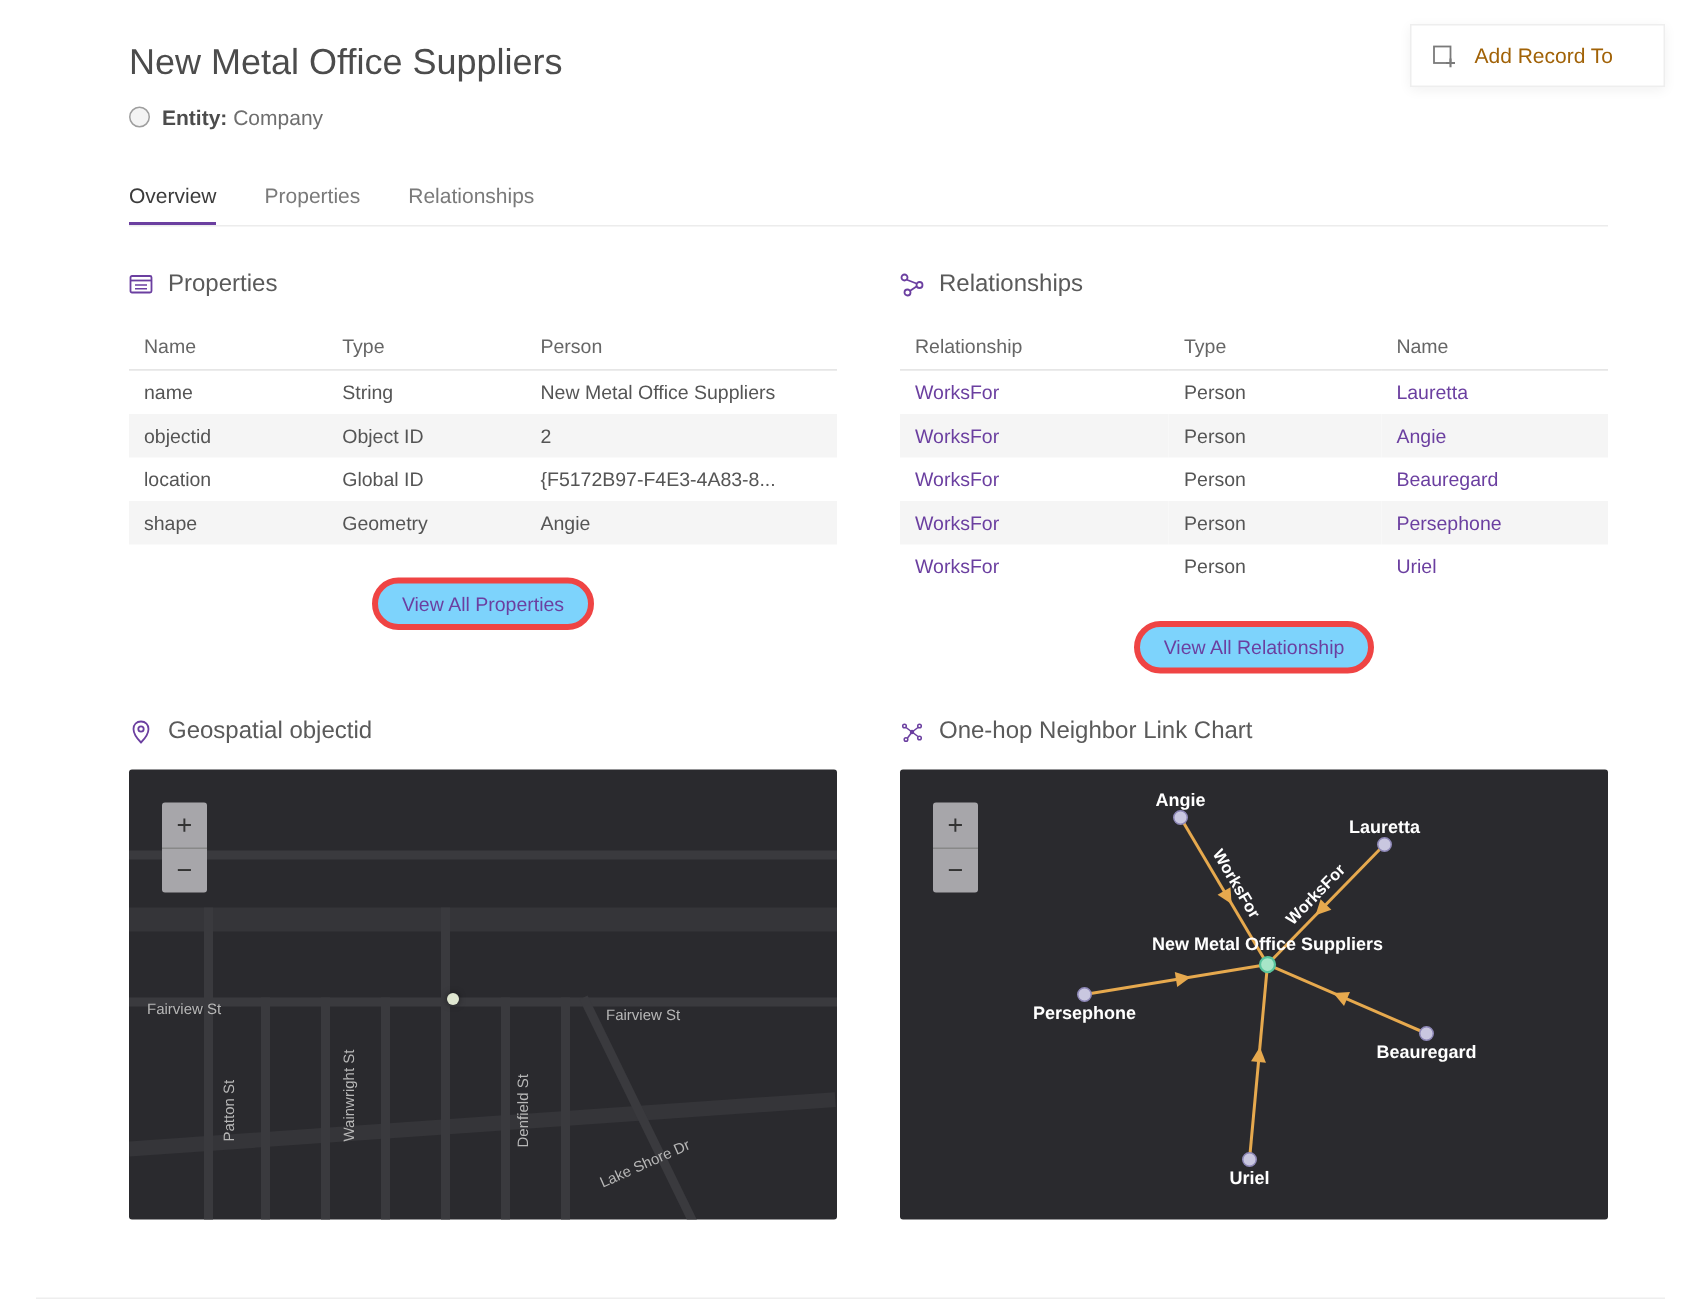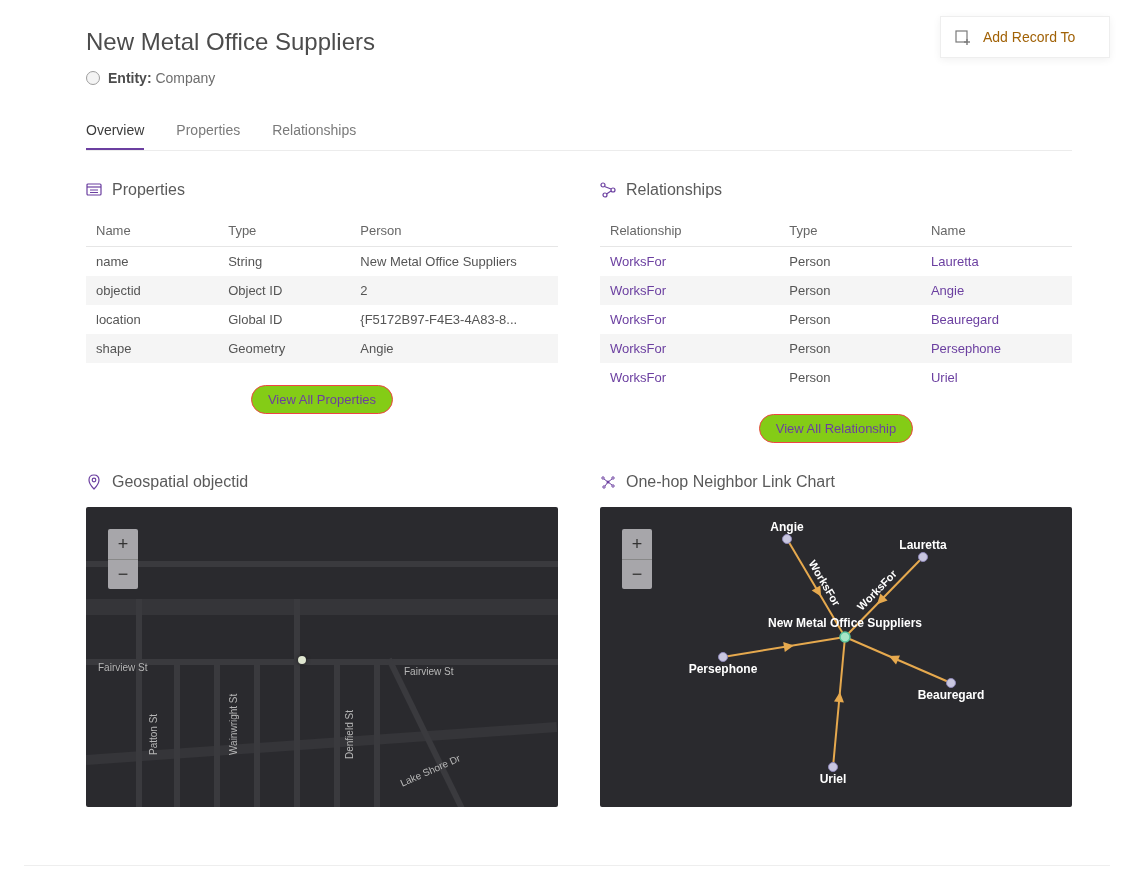--- a/index.html
+++ b/index.html
@@ -51,22 +51,22 @@
   table.grid th {
     text-align: left; font-weight: 500; color: #666; padding: 8px 10px;
     border-bottom: 1px solid #e6e6e6;
   }
   table.grid td { padding: 7px 10px; color: #555; }
   table.grid tbody tr:nth-child(even) { background: #f5f5f5; }
   a.link { color: #6b3fa0; text-decoration: none; cursor: pointer; }
 
   .view-all-row { text-align: center; margin-top: 22px; margin-bottom: 30px; }
   .pill-btn {
-    display: inline-block; padding: 6px 16px; border: 1px solid #ef4444;
-    border-radius: 18px; color: #6b3fa0; background: #84cc16; cursor: pointer;
+    display: inline-block; padding: 6px 16px; border: 4px solid #ef4444;
+    border-radius: 18px; color: #6b3fa0; background: #7dd3fc; cursor: pointer;
     font-size: 13px;
   }
 
   
   .map-panel, .graph-panel {
     position: relative; width: 100%; height: 300px; border-radius: 2px;
     background: #2a2a2e; overflow: hidden;
   }
   .zoom-ctrl {
     position: absolute; top: 22px; left: 22px; width: 30px;

